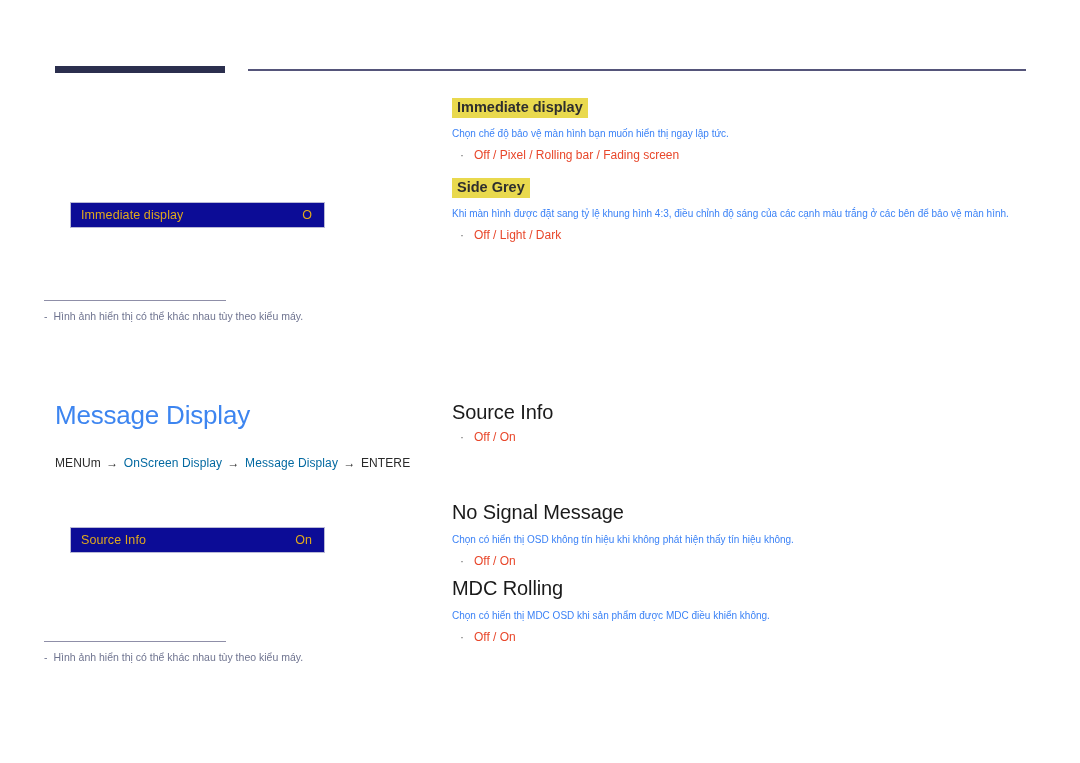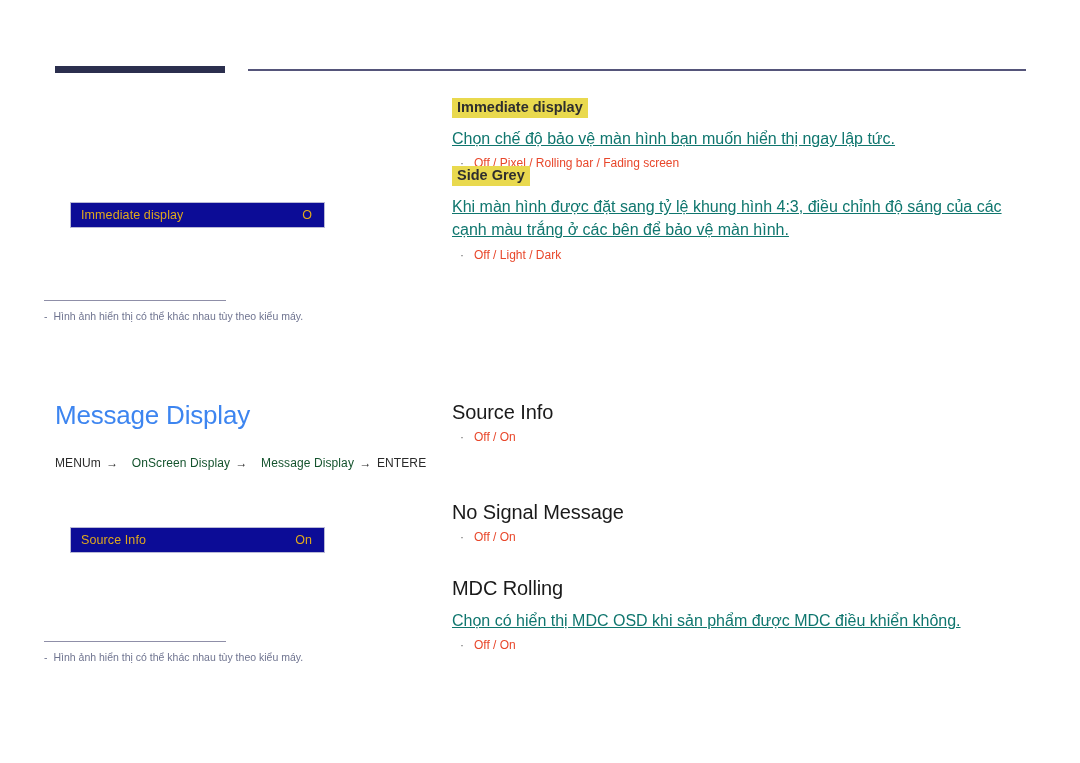--- a/index.html
+++ b/index.html
@@ -118,21 +118,21 @@
   
   .breadcrumb {
     position: absolute;
     left: 55px;
     top: 456px;
     font-size: 12px;
     color: #2a2a2a;
     white-space: nowrap;
     letter-spacing: 0.1px;
   }
-  .breadcrumb .crumb-red { color: #14532d; margin-left: 8px; }
+  .breadcrumb .crumb-red { color: #0369a1; }
   .breadcrumb .crumb-arrow { color: #2a2a2a; padding: 0 2px; }
 
   
   .rblock { position: absolute; left: 12px; width: 600px; }
 
   .head-hl {
     display: inline-block;
     background: #e9d94e;
     color: #2e2e2e;
     font-size: 14.5px;
@@ -141,45 +141,44 @@
     line-height: 1.05;
   }
   .head-plain {
     font-size: 20px;
     color: #1a1a1a;
     font-weight: normal;
     margin: 0;
     letter-spacing: -0.1px;
   }
   .body-text {
-    font-size: 16px;
-    color: #0f766e;
+    font-size: 10px;
+    color: #3b82f6;
     line-height: 1.45;
     margin: 9px 0 0 0;
     max-width: 575px;
-    text-decoration: underline;
   }
   .opt-row {
     display: flex;
     align-items: baseline;
     margin-top: 6px;
     font-size: 12px;
   }
   .opt-bullet {
     color: #6a6a6a;
     width: 22px;
     flex: 0 0 22px;
     text-align: left;
     padding-left: 8px;
     box-sizing: border-box;
   }
   .opt-list { color: #e8472b; white-space: nowrap; text-align: center; }
 
   #rblock-immediate { top: 98px; }
-  #rblock-sidegrey  { top: 166px; }
+  #rblock-sidegrey  { top: 178px; }
   #rblock-sourceinfo { top: 401px; }
   #rblock-nosignal  { top: 501px; }
   #rblock-mdc       { top: 577px; }
 </style>
 </head>
 <body>
 
 <div class="hdr-bar-thick"></div>
 <div class="hdr-bar-thin"></div>
 
@@ -248,20 +247,21 @@
   <div class="rblock" id="rblock-sourceinfo">
     <h2 class="head-plain">Source Info</h2>
     <div class="opt-row">
       <span class="opt-bullet">·</span>
       <span class="opt-list">Off / On</span>
     </div>
   </div>
 
   <div class="rblock" id="rblock-nosignal">
     <h2 class="head-plain">No Signal Message</h2>
+    <p class="body-text">Chọn có hiển thị OSD không tín hiệu khi không phát hiện thấy tín hiệu không.</p>
     <div class="opt-row">
       <span class="opt-bullet">·</span>
       <span class="opt-list">Off / On</span>
     </div>
   </div>
 
   <div class="rblock" id="rblock-mdc">
     <h2 class="head-plain">MDC Rolling</h2>
     <p class="body-text">Chọn có hiển thị MDC OSD khi sản phẩm được MDC điều khiển không.</p>
     <div class="opt-row">

